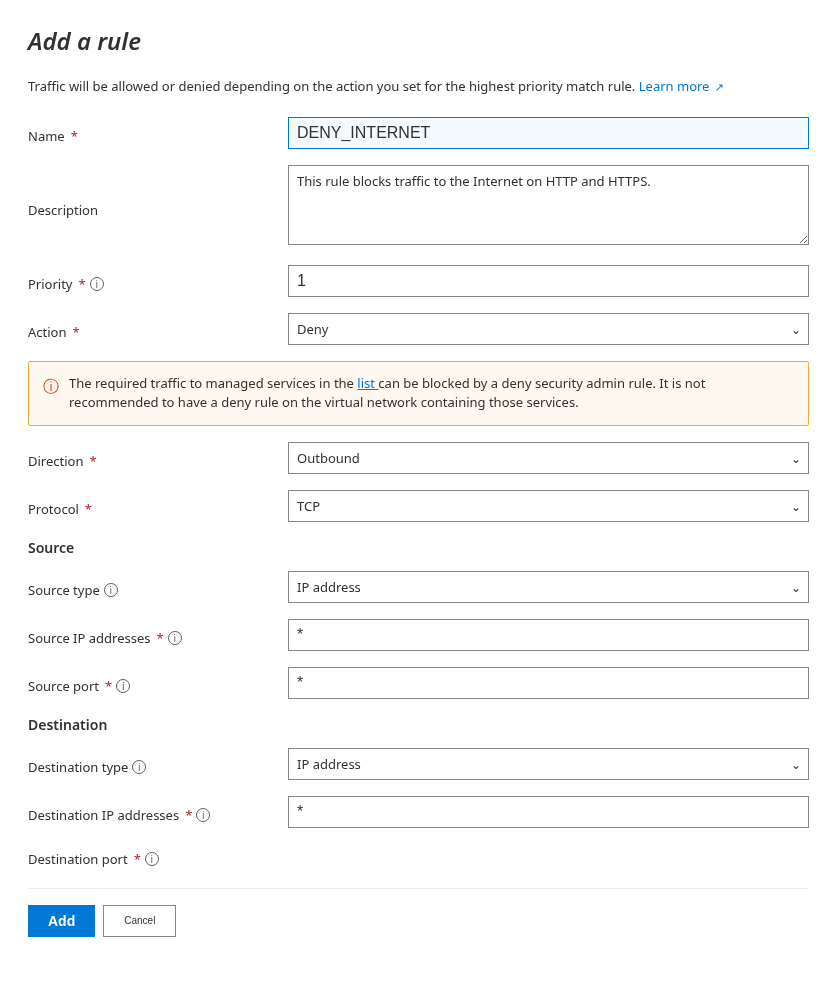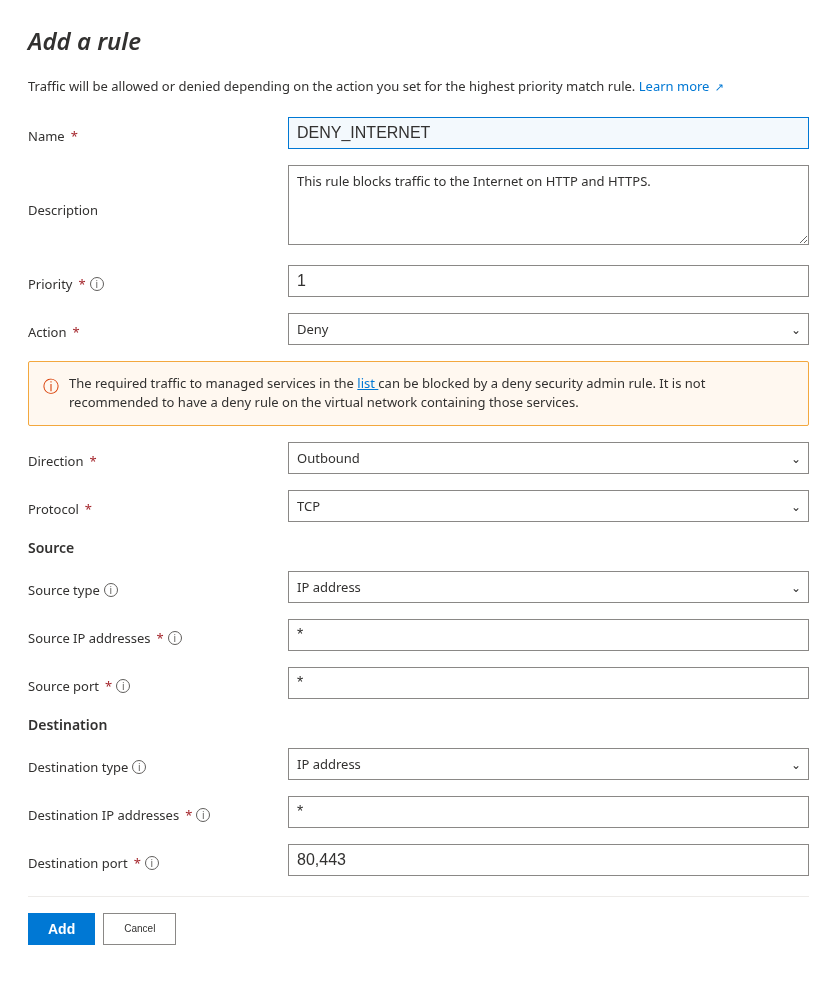--- a/index.html
+++ b/index.html
@@ -337,21 +337,18 @@
     <input type="text" value="*" style="">
   </div>
 </div>
 
 <div class="form-row">
   <div class="form-label">
     <span>Destination port</span>
     <span class="required">*</span>
     <span class="info-icon">i</span>
   </div>
-  <div class="form-control">
-    <input type="text" value="80,443" style="">
-  </div>
 </div>
 
 <div class="button-row">
   <button class="btn-primary">Add</button>
   <button class="btn-secondary">Cancel</button>
 </div>
 
 </body></html>

